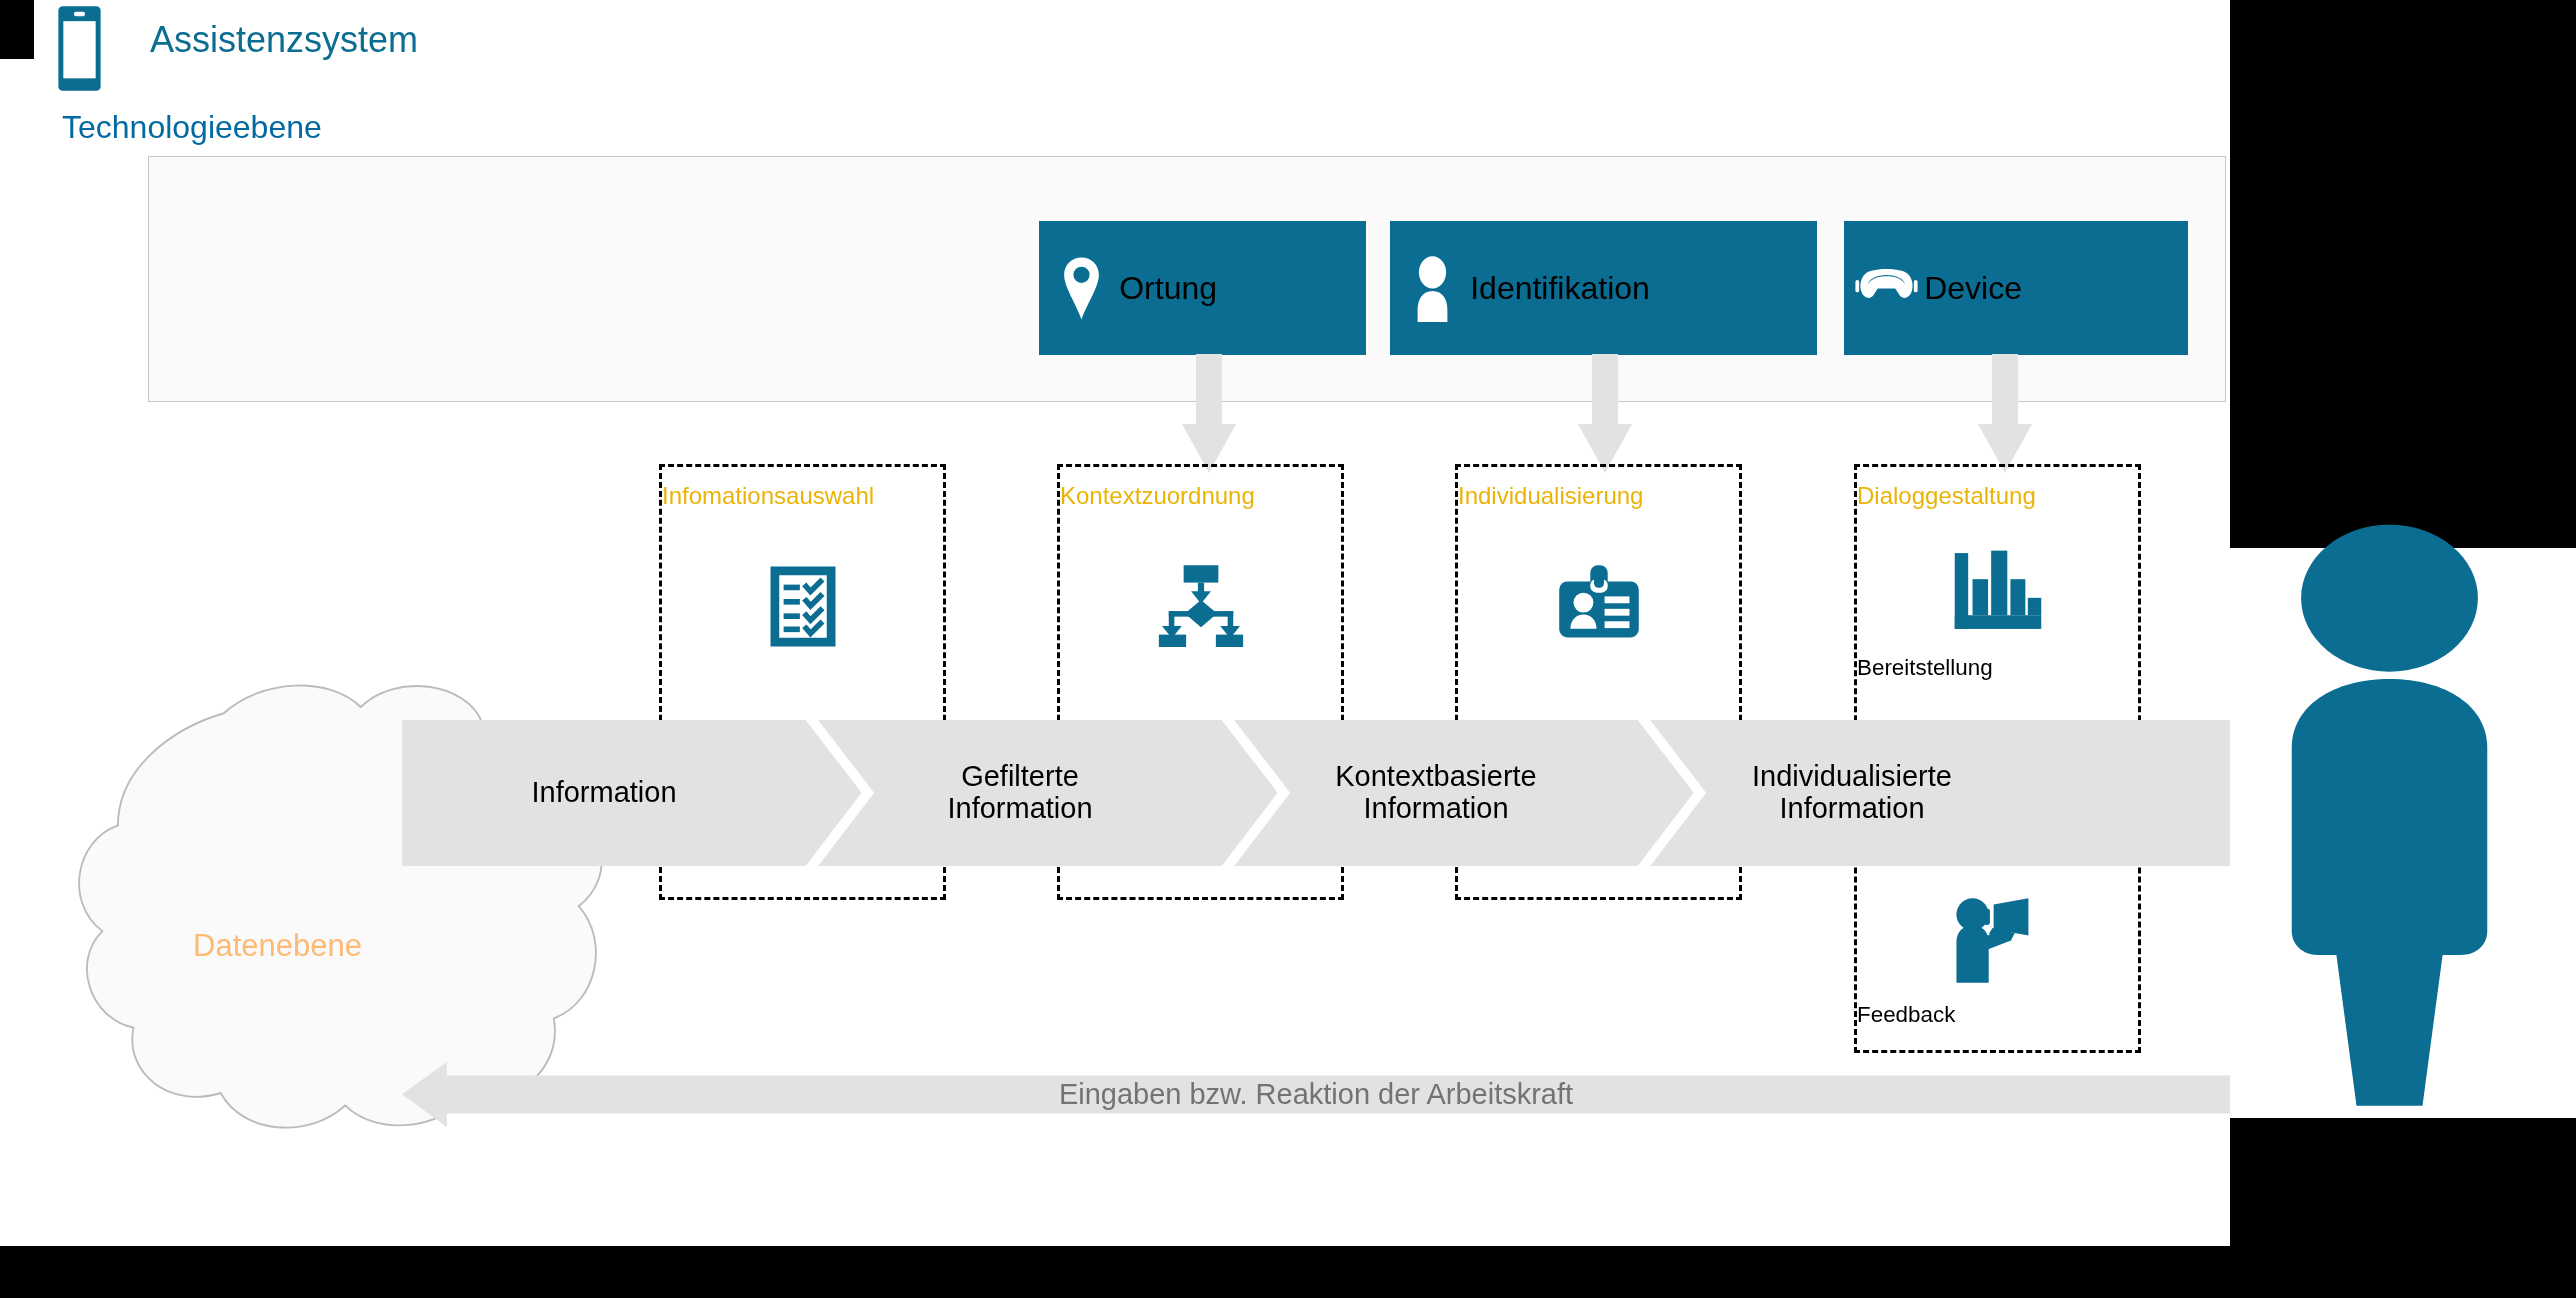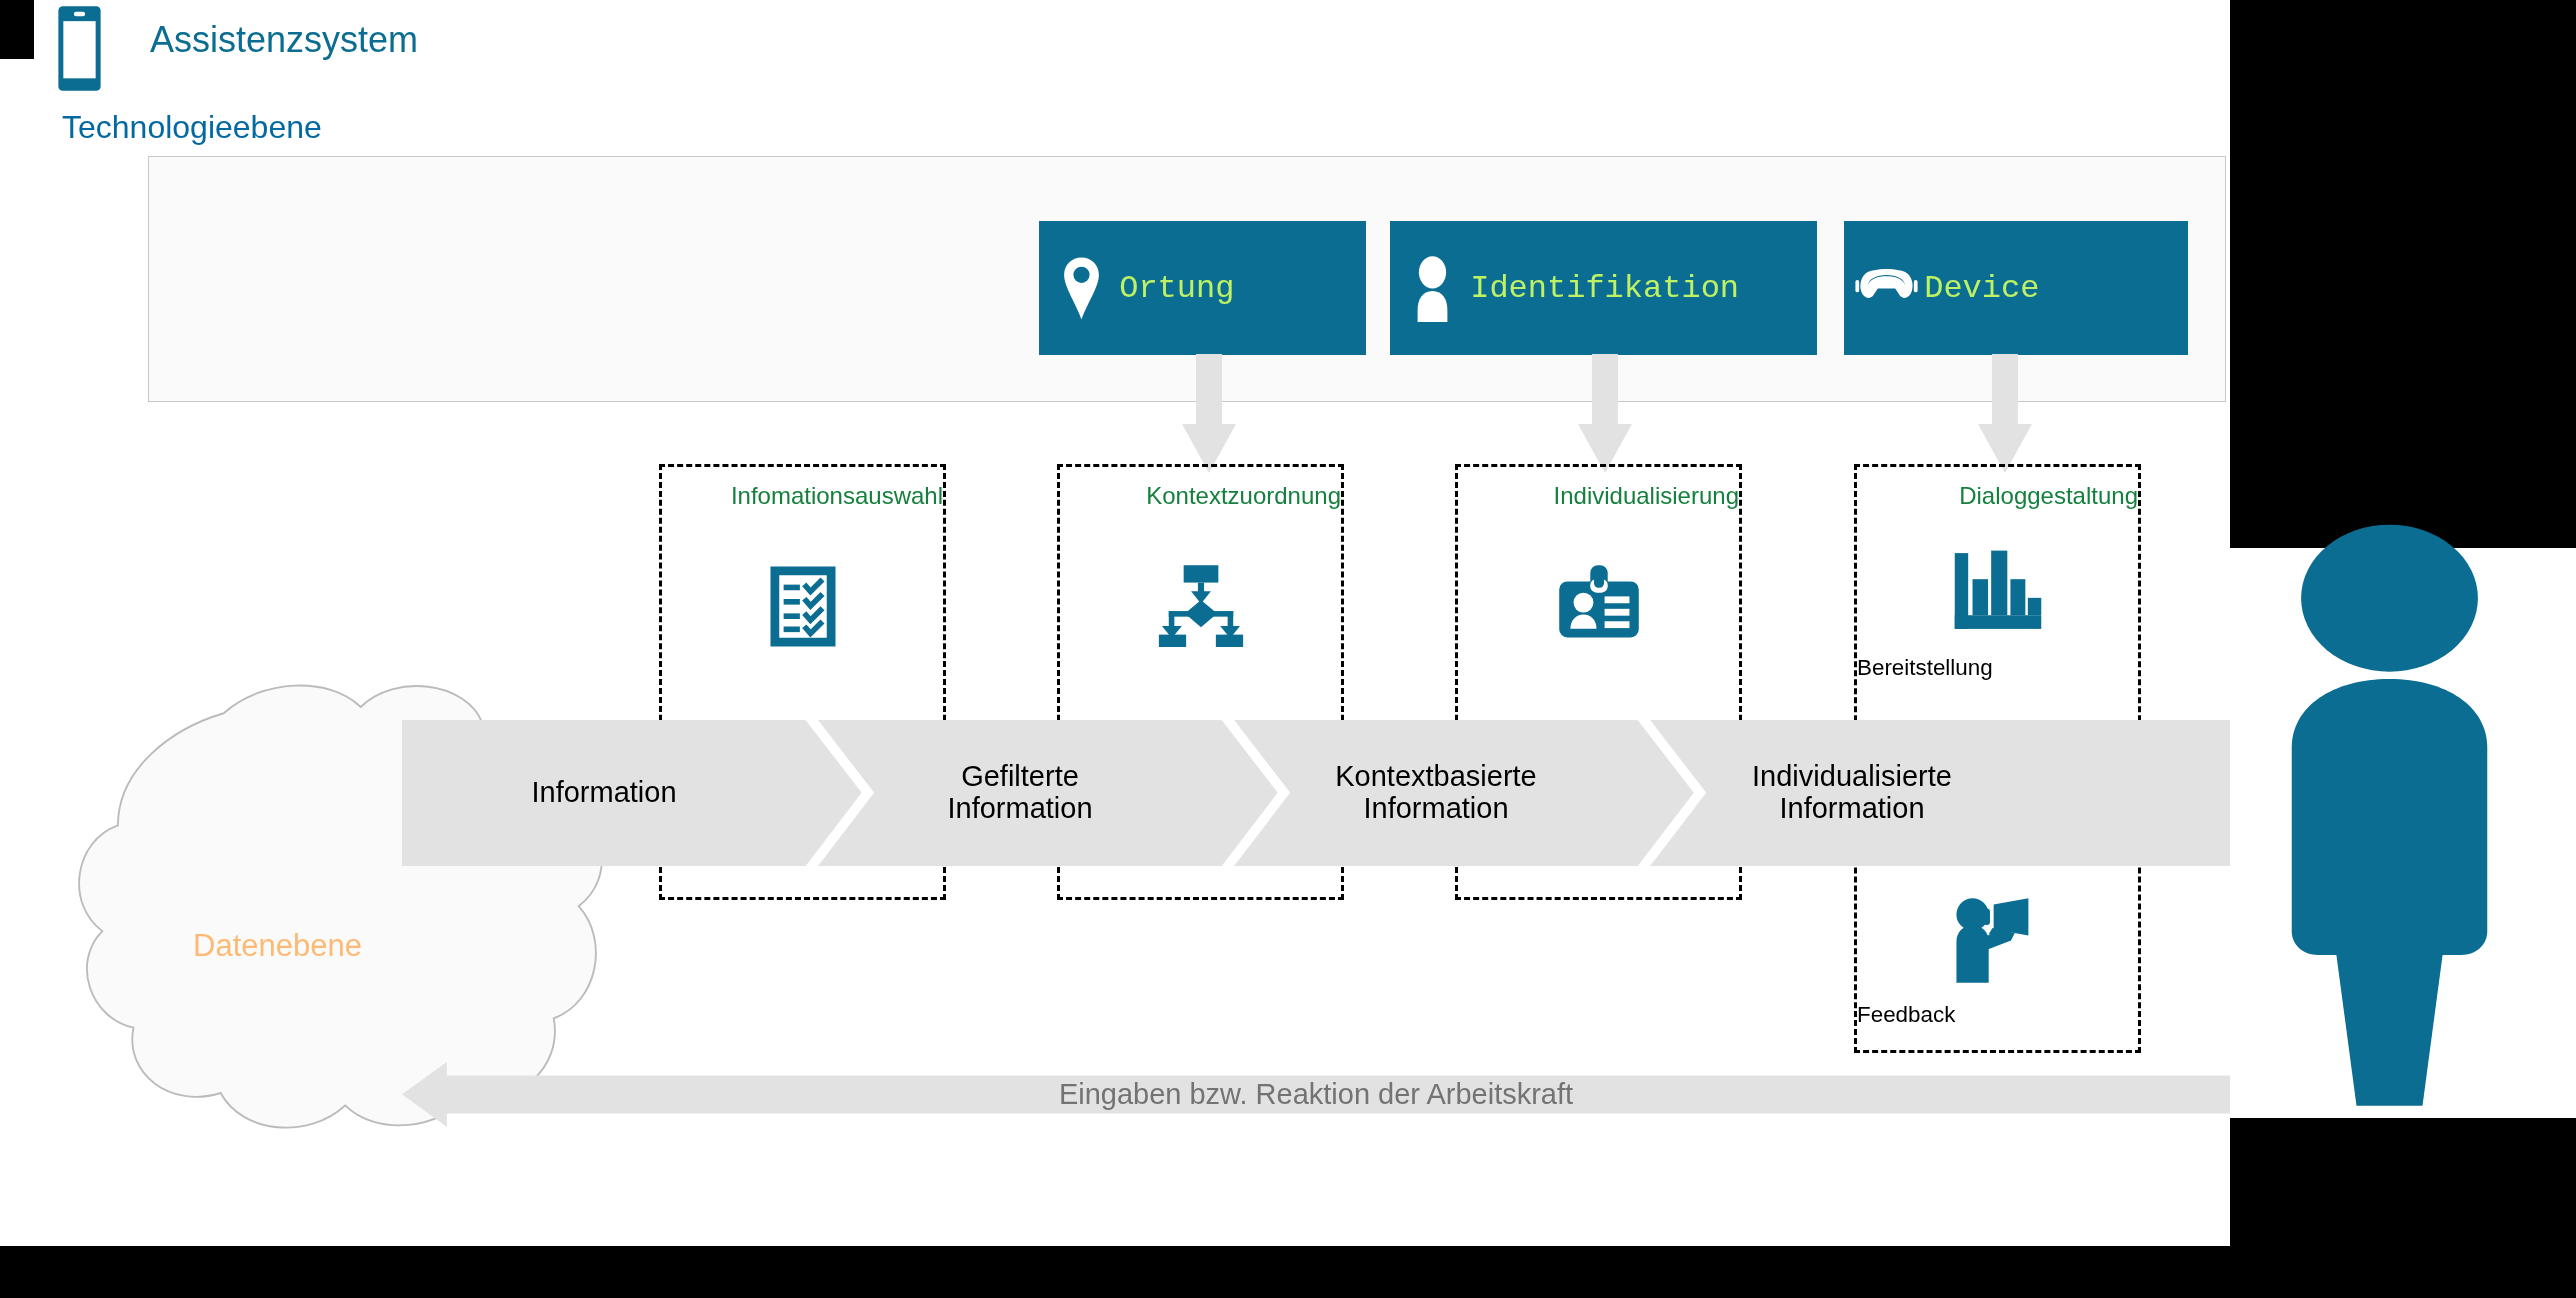--- a/index.html
+++ b/index.html
@@ -32,43 +32,43 @@
     background:#fafafa;border:1.2px solid #c8c8c8;box-sizing:border-box;
   }
   #tech-label{
     position:absolute;left:62px;top:109px;font-size:32px;color:#0369a1;white-space:nowrap;
   }
   .tech-box{
     position:absolute;top:221px;height:134px;background:#0a6d91;
     display:flex;align-items:center;
   }
   .tech-box .tb-icon{width:69px;display:flex;align-items:center;justify-content:center;flex:0 0 auto;margin-left:7.5px;}
-  .tech-box .tb-label{color:#bef264;font-size:32px;white-space:nowrap;margin-left:3.7px;font-family:Liberation Mono, monospace;}
+  .tech-box .tb-label{color:#000000;font-size:32px;white-space:nowrap;margin-left:3.7px;}
   #tech-ortung{ left:1039px; width:327px; }
   #tech-ident{  left:1390px; width:427px; }
   #tech-device{ left:1844px; width:344px; }
 
   
   .down-arrow{position:absolute;width:54px;height:118px;}
   .down-arrow .shaft{position:absolute;left:13.7px;top:0;width:26px;height:75px;background:#e2e2e2;}
   .down-arrow .head{position:absolute;left:0;top:70px;width:0;height:0;
       border-left:27px solid transparent;border-right:27px solid transparent;border-top:49px solid #e2e2e2;}
   #arr-1{left:1182px;top:354px;}
   #arr-2{left:1578px;top:354px;}
   #arr-3{left:1978px;top:354px;}
 
   
   .stage-box{
     position:absolute;top:464px;width:287px;height:436px;
     border:3.1px dashed #000;box-sizing:border-box;background:transparent;
   }
   .stage-box.tall{height:589px;}
   .stage-title{
-    position:absolute;top:15px;left:0;width:100%;text-align:right;
-    font-size:24px;color:#15803d;white-space:nowrap;
+    position:absolute;top:15px;left:0;width:100%;text-align:left;
+    font-size:24px;color:#eab308;white-space:nowrap;
   }
   #sb-1{left:659px;}
   #sb-2{left:1057px;}
   #sb-3{left:1455px;}
   #sb-4{left:1854px;height:589px;}
 
   .stage-icon{position:absolute;left:50%;transform:translateX(-50%);top:97px;}
 
   
   .mini-cap{

